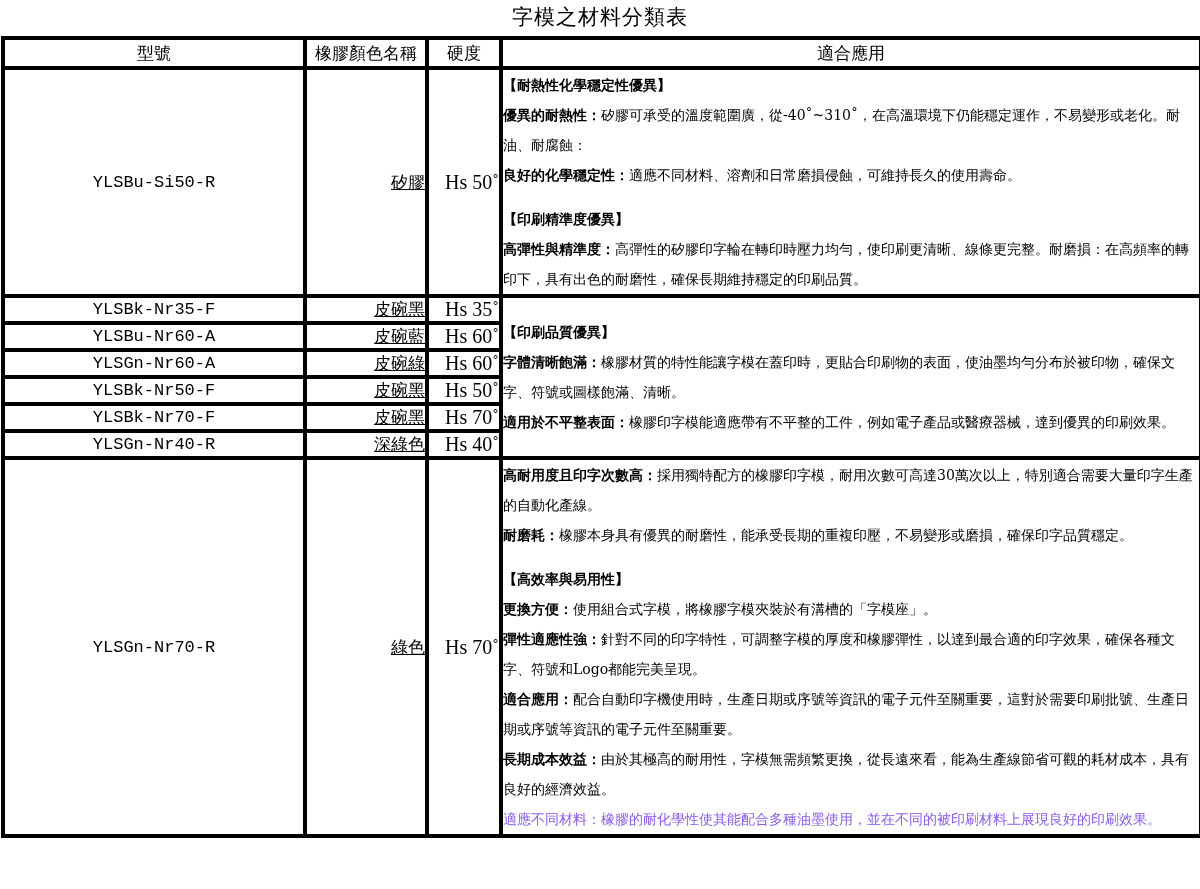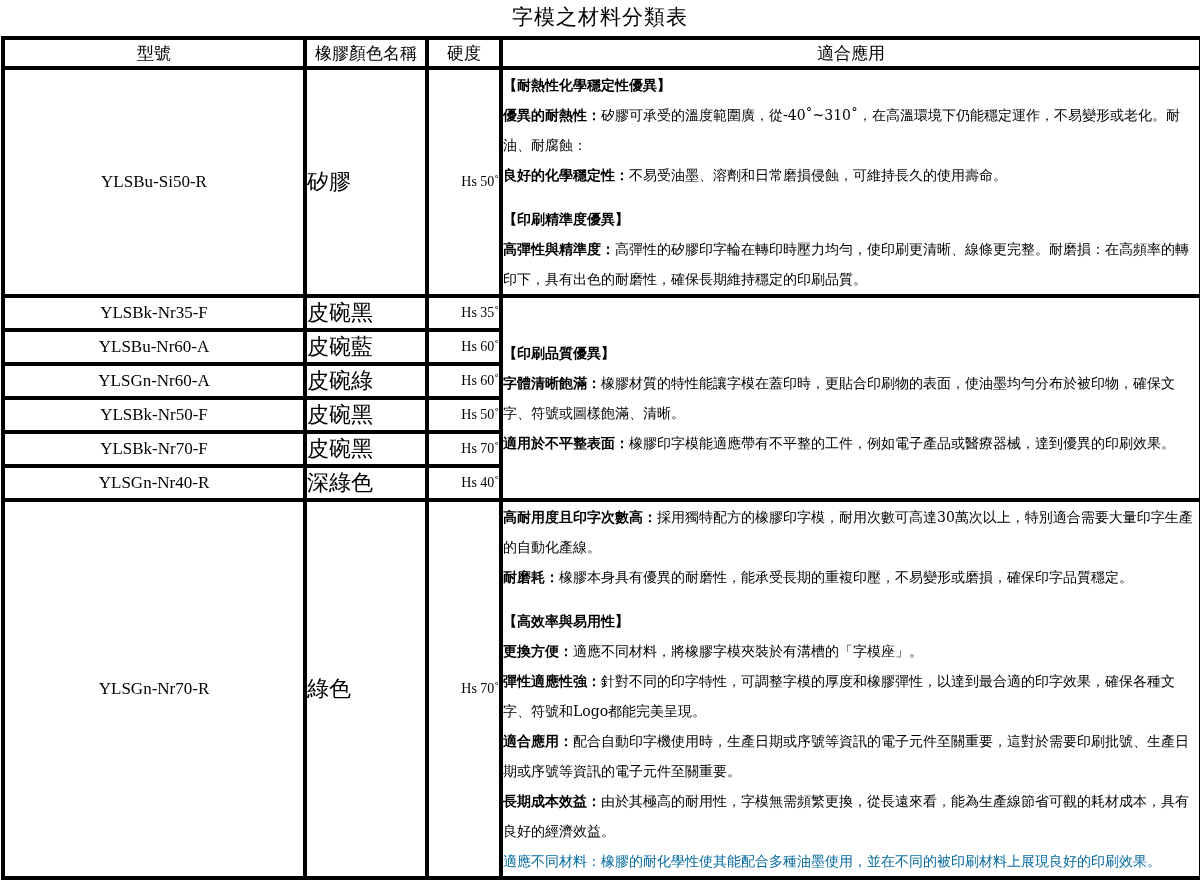--- a/index.html
+++ b/index.html
@@ -47,47 +47,48 @@
 
   .hdr td {
     text-align: center;
     font-size: 17px;
     line-height: 26px;
     height: 26px;
   }
   .cell-model {
     text-align: center;
     font-size: 17px;
-    font-family: Liberation Serif, serif;
+    font-family: Liberation Mono, monospace;
   }
   .cell-color {
-    text-align: left;
-    font-size: 22px;
+    text-align: right;
+    font-size: 17px;
+    text-decoration: underline;
   }
   .cell-hard {
     text-align: right;
-    font-size: 14px;
+    font-size: 20px;
     padding-right: 4px;
     font-family: "Liberation Serif", "DejaVu Serif", serif;
     white-space: nowrap;
   }
   .cell-app {
     text-align: left;
     font-size: 14px;
     line-height: 30px;
     padding: 2px 4px 4px 5px;
     vertical-align: top;
   }
   .app-inner p {
     margin: 0;
     text-indent: 0;
   }
   .b { font-weight: bold; }
   .spacer { height: 14px; }
-  .red { color: #0369a1; }
+  .red { color: #8b5cf6; }
 </style>
 </head>
 <body>
 
 <div class="page">
 
   <div class="doc-title">字模之材料分類表</div>
 
   <table class="matrix">
     <colgroup>
@@ -105,21 +106,21 @@
       </tr>
 
       <tr>
         <td class="cell-model">YLSBu-Si50-R</td>
         <td class="cell-color">矽膠</td>
         <td class="cell-hard">Hs 50˚</td>
         <td class="cell-app">
           <div class="app-inner">
             <p class="b">【耐熱性化學穩定性優異】</p>
             <p><span class="b">優異的耐熱性：</span><span>矽膠可承受的溫度範圍廣，從-40˚~310˚，在高溫環境下仍能穩定運作，不易變形或老化。耐油、耐腐蝕：</span></p>
-            <p><span class="b">良好的化學穩定性：</span><span>不易受油墨、溶劑和日常磨損侵蝕，可維持長久的使用壽命。</span></p>
+            <p><span class="b">良好的化學穩定性：</span><span>適應不同材料、溶劑和日常磨損侵蝕，可維持長久的使用壽命。</span></p>
             <p class="spacer"></p>
             <p class="b">【印刷精準度優異】</p>
             <p><span class="b">高彈性與精準度：</span><span>高彈性的矽膠印字輪在轉印時壓力均勻，使印刷更清晰、線條更完整。耐磨損：在高頻率的轉印下，具有出色的耐磨性，確保長期維持穩定的印刷品質。</span></p>
           </div>
         </td>
       </tr>
 
       <tr>
         <td class="cell-model">YLSBk-Nr35-F</td>
         <td class="cell-color">皮碗黑</td>
@@ -161,21 +162,21 @@
       <tr>
         <td class="cell-model">YLSGn-Nr70-R</td>
         <td class="cell-color">綠色</td>
         <td class="cell-hard">Hs 70˚</td>
         <td class="cell-app">
           <div class="app-inner">
             <p><span class="b">高耐用度且印字次數高：</span><span>採用獨特配方的橡膠印字模，耐用次數可高達30萬次以上，特別適合需要大量印字生產的自動化產線。</span></p>
             <p><span class="b">耐磨耗：</span><span>橡膠本身具有優異的耐磨性，能承受長期的重複印壓，不易變形或磨損，確保印字品質穩定。</span></p>
             <p class="spacer"></p>
             <p class="b">【高效率與易用性】</p>
-            <p><span class="b">更換方便：</span><span>適應不同材料，將橡膠字模夾裝於有溝槽的「字模座」。</span></p>
+            <p><span class="b">更換方便：</span><span>使用組合式字模，將橡膠字模夾裝於有溝槽的「字模座」。</span></p>
             <p><span class="b">彈性適應性強：</span><span>針對不同的印字特性，可調整字模的厚度和橡膠彈性，以達到最合適的印字效果，確保各種文字、符號和Logo都能完美呈現。</span></p>
             <p><span class="b">適合應用：</span><span>配合自動印字機使用時，生產日期或序號等資訊的電子元件至關重要，這對於需要印刷批號、生產日期或序號等資訊的電子元件至關重要。</span></p>
             <p><span class="b">長期成本效益：</span><span>由於其極高的耐用性，字模無需頻繁更換，從長遠來看，能為生產線節省可觀的耗材成本，具有良好的經濟效益。</span></p>
             <p class="red">適應不同材料：橡膠的耐化學性使其能配合多種油墨使用，並在不同的被印刷材料上展現良好的印刷效果。</p>
           </div>
         </td>
       </tr>
     </tbody>
   </table>
 </div>

